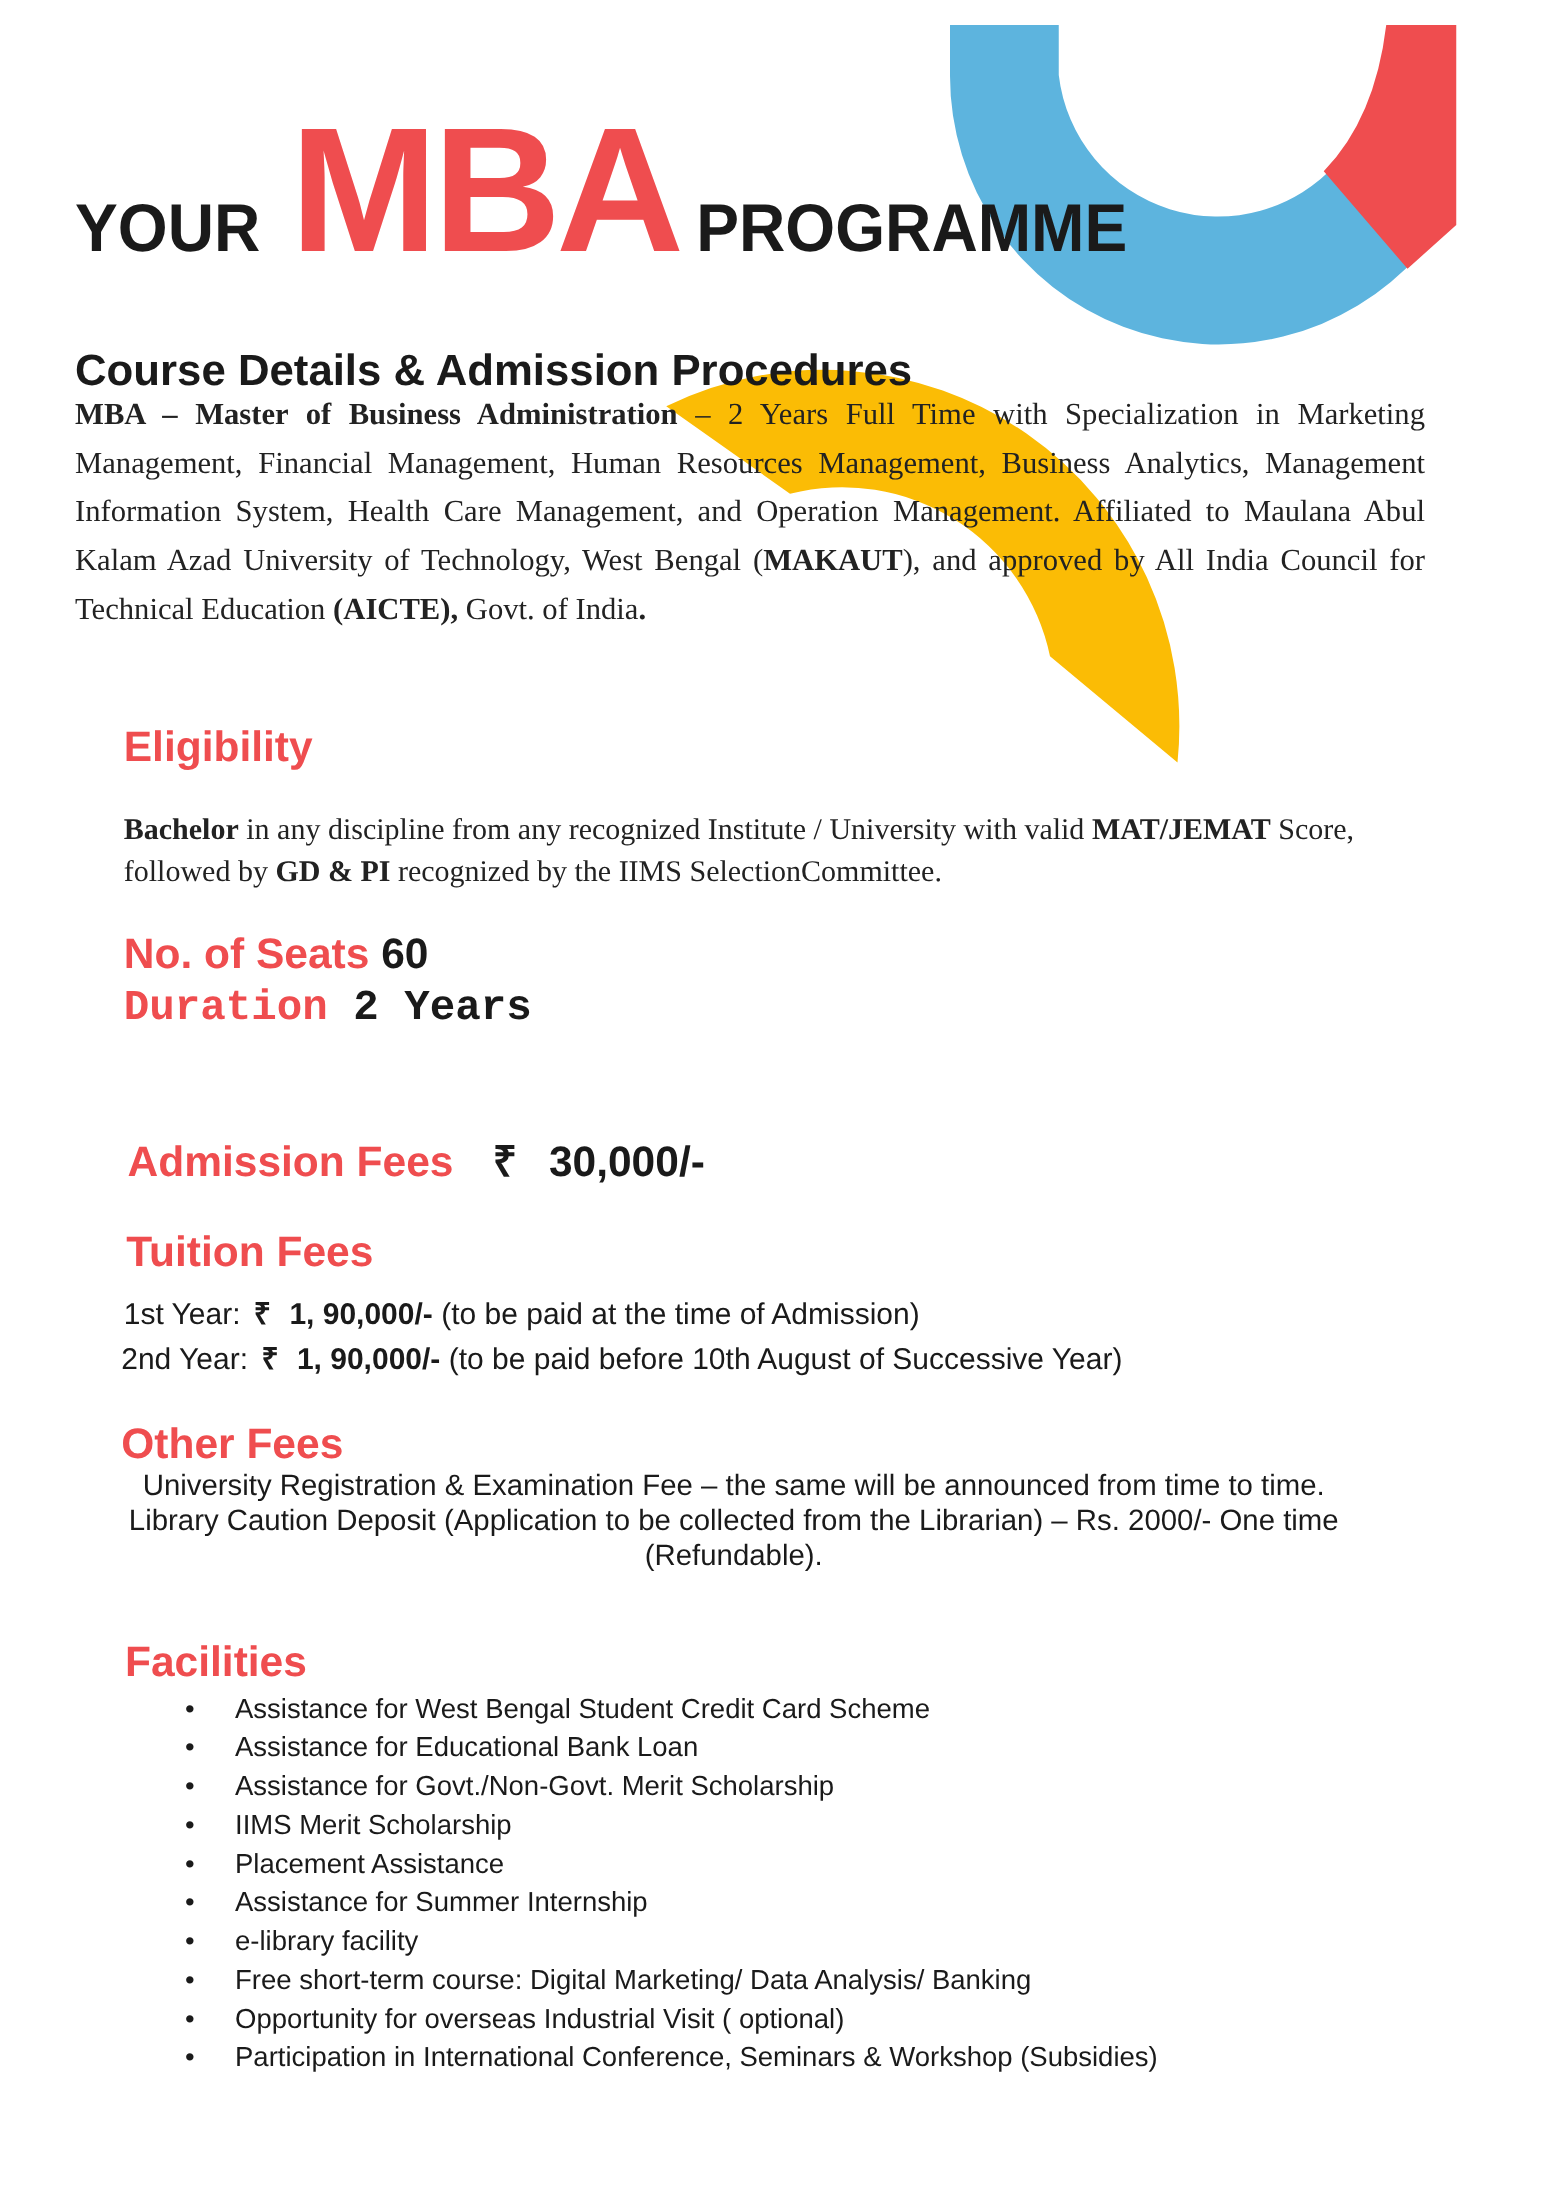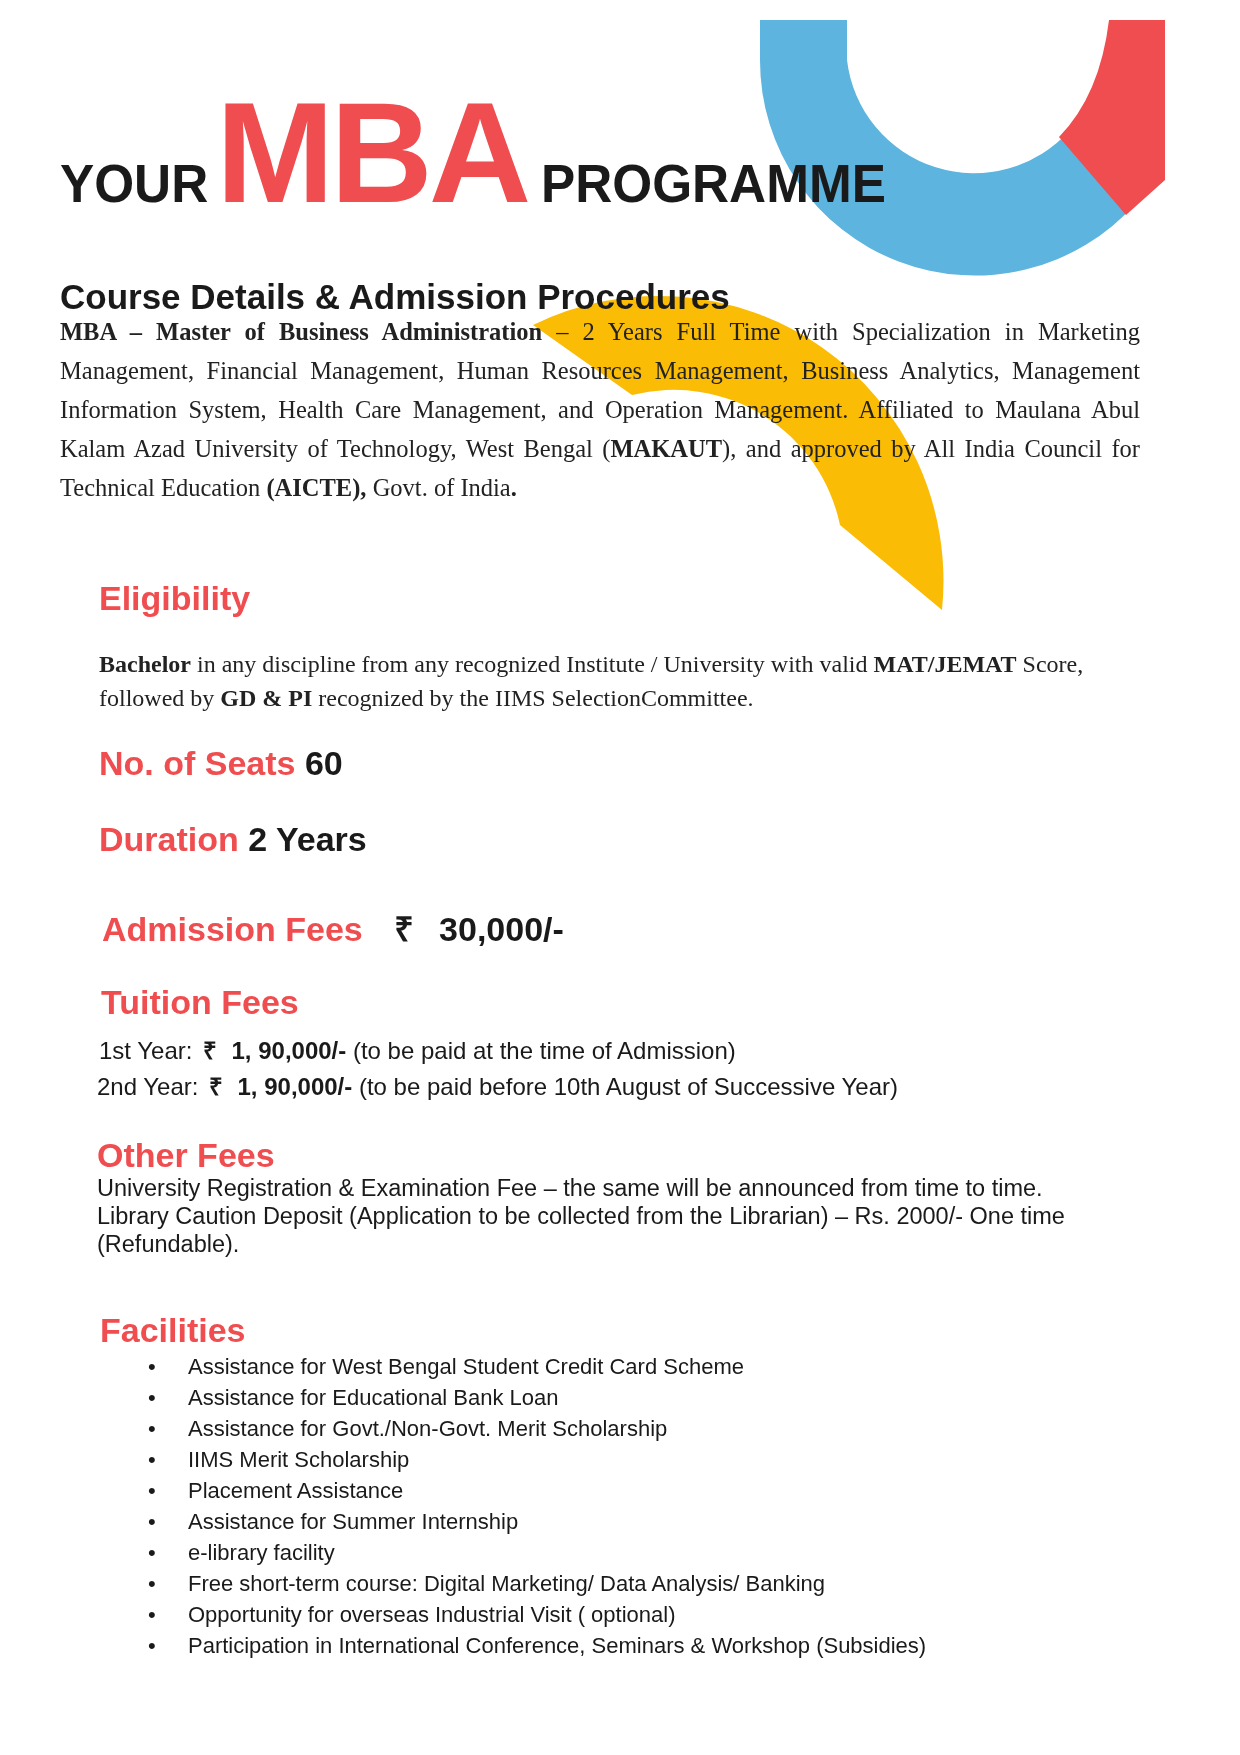--- a/index.html
+++ b/index.html
@@ -2,36 +2,36 @@
 <html><head>
   <meta charset="utf-8">
   <style>
     html, body { margin: 0; padding: 0; background: #ffffff; }
     body { width: 1240px; height: 1755px; position: relative; overflow: hidden; font-family: "Liberation Sans", sans-serif; color: #1a1a1a; }
     .deco { position: absolute; left: 0; top: 0; width: 1240px; height: 1755px; z-index: 0; pointer-events: none; }
     .layer { position: relative; z-index: 1; }
 
     .hero { position: absolute; left: 60px; top: 82px; display: flex; align-items: flex-end; white-space: nowrap; }
     .hero .w1, .hero .w3 { font-family: "Liberation Sans", sans-serif; font-weight: 700; font-size: 54px; color: #1a1a1a; line-height: 1; padding-bottom: 14px; transform: scaleX(0.95); transform-origin: left bottom; }
-    .hero .w2 { font-family: "Liberation Sans", sans-serif; font-weight: 700; font-size: 142px; color: #ef4d4f; line-height: 1; margin: 0 14px 0 0; letter-spacing: -4px; }
+    .hero .w2 { font-family: "Liberation Sans", sans-serif; font-weight: 700; font-size: 142px; color: #ef4d4f; line-height: 1; margin: 0 14px 0 16px; letter-spacing: -4px; }
 
     .subtitle { position: absolute; left: 60px; top: 277px; font-weight: 700; font-size: 35px; color: #1a1a1a; white-space: nowrap; }
 
     .intro { position: absolute; left: 60px; top: 312px; width: 1080px; font-family: "Liberation Serif", serif; font-size: 24.5px; line-height: 39px; text-align: justify; color: #222; }
     .intro b { font-weight: 700; }
 
     .sec-title { position: absolute; font-weight: 700; font-size: 34px; color: #ef4d4f; white-space: nowrap; }
     .sec-title .val { color: #1a1a1a; }
 
     .elig-body { position: absolute; left: 99px; top: 647px; width: 1000px; font-family: "Liberation Serif", serif; font-size: 24px; line-height: 34px; color: #222; }
 
     .fee-row { position: absolute; white-space: nowrap; font-size: 24px; color: #1a1a1a; }
     .rupee { font-weight: 700; display: inline-block; margin: 0 8px 0 4px; }
 
-    .other-body { position: absolute; left: 97px; top: 1174px; width: 980px; font-size: 23.5px; line-height: 28px; color: #1a1a1a; }
+    .other-body { position: absolute; left: 97px; top: 1174px; width: 980px; font-size: 23.5px; line-height: 28px; color: #1a1a1a; text-align: center; }
     .other-body p { margin: 0; }
 
     ul.fac { position: absolute; left: 148px; top: 1351px; margin: 0; padding: 0; list-style: none; }
     ul.fac li { position: relative; padding-left: 40px; font-size: 22px; line-height: 31px; color: #1a1a1a; white-space: nowrap; }
     ul.fac li .dot { position: absolute; left: 0; top: 0; font-size: 22px; }
   </style>
 </head>
 <body>
 
 <svg class="deco" viewBox="0 0 1240 1755" xmlns="http://www.w3.org/2000/svg">
@@ -56,21 +56,21 @@
   <div class="intro"><b>MBA – Master of Business Administration</b><span> – 2 Years Full Time with Specialization in Marketing Management, Financial Management, Human Resources Management, Business Analytics, Management Information System, Health Care Management, and Operation Management. Affiliated to Maulana Abul Kalam Azad University of Technology, West Bengal (</span><b>MAKAUT</b><span>), and approved by All India Council for Technical Education </span><b>(AICTE),</b><span> Govt. of India</span><b>.</b></div>
 
   <div class="sec-title" style="left:99px; top:579px;">Eligibility</div>
   <div class="elig-body"><b>Bachelor</b><span> in any discipline from any recognized Institute / University with valid </span><b>MAT/JEMAT</b><span> Score, followed by </span><b>GD &amp; PI</b><span> recognized by the IIMS SelectionCommittee.</span></div>
 
   <div class="sec-title" style="left:99px; top:744px;">
     <span>No. of Seats</span>
     <span class="val">60</span>
   </div>
 
-  <div class="sec-title" style="left:99px; top:820px;">
+  <div class="sec-title" style="left:99px; top:788px;font-family:Liberation Mono, monospace;">
     <span>Duration</span>
     <span class="val">2 Years</span>
   </div>
 
   <div class="sec-title" style="left:102px; top:905px;">
     <span>Admission Fees</span>
     <span class="val" style="margin-left:22px;">₹</span>
     <span class="val" style="margin-left:16px;">30,000/-</span>
   </div>
 

